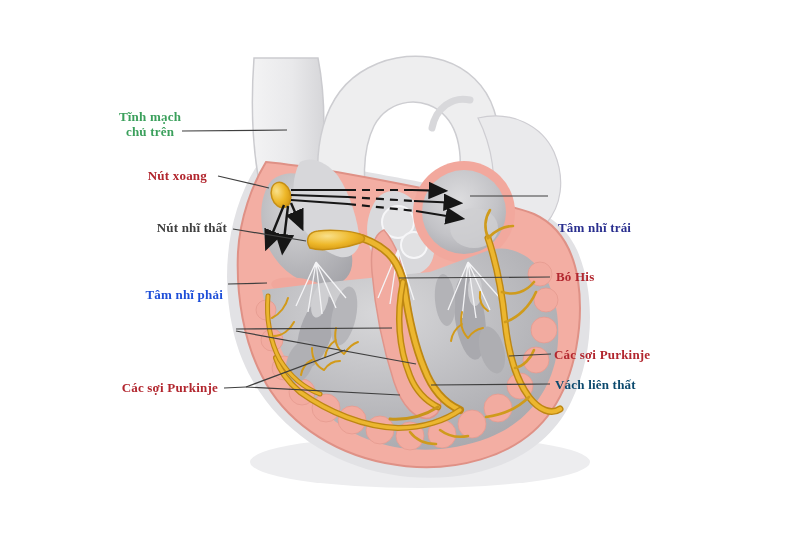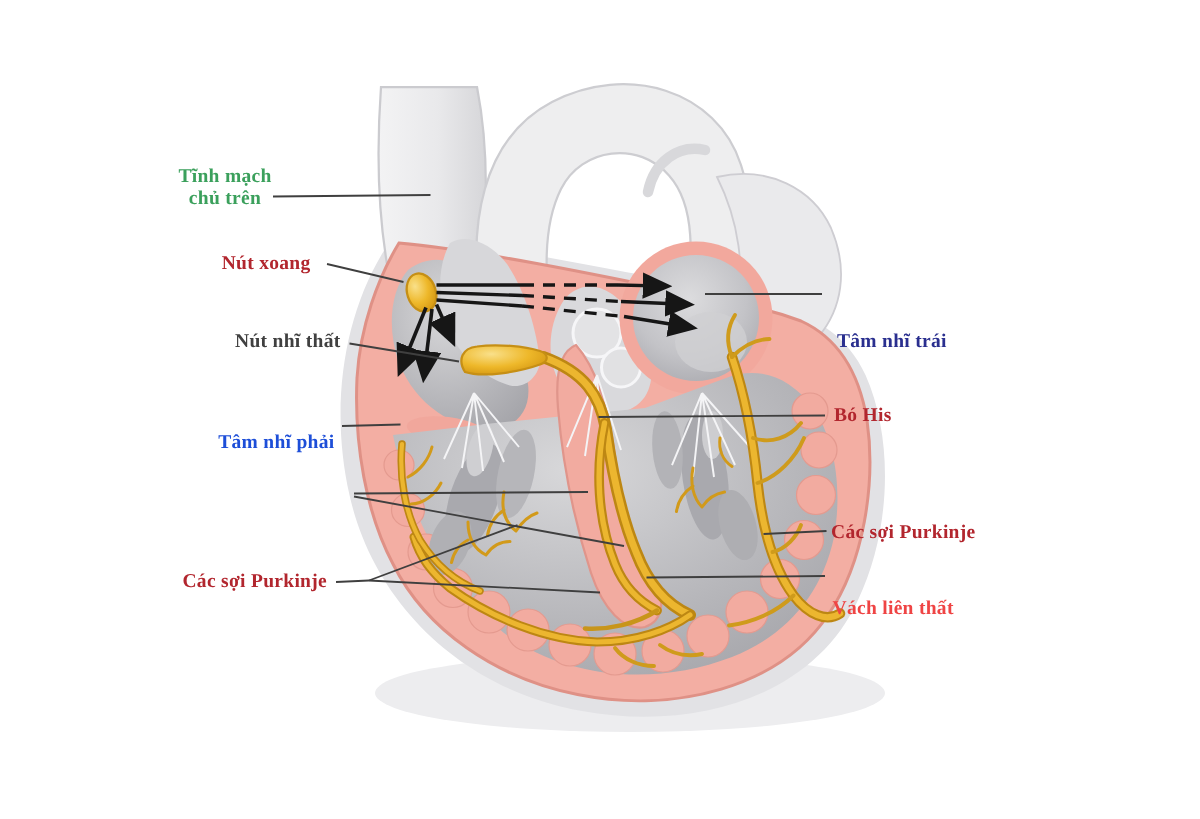--- a/index.html
+++ b/index.html
@@ -233,15 +233,15 @@
 
 
 <div class="lbl right-align" style="right: 582px; top: 388px; color: rgb(178, 38, 46);">Các sợi Purkinje</div>
 
 <div class="lbl left-align" style="left: 558px; top: 196px; color: rgb(42, 47, 143); margin-top: 32px;">Tâm nhĩ trái</div>
 
 <div class="lbl left-align" style="left: 556px; top: 277px; color: rgb(178, 38, 46);">Bó His</div>
 
 <div class="lbl left-align" style="left: 554px; top: 355px; color: rgb(178, 38, 46);">Các sợi Purkinje</div>
 
-<div class="lbl left-align" style="left: 555px; top: 385px; color: #ef4444; margin-top: 21px;">Vách liên thất</div>
+<div class="lbl left-align" style="left: 555px; top: 385px; color: #0c4a6e;">Vách liên thất</div>
 
 </div>
 
 </body></html>

